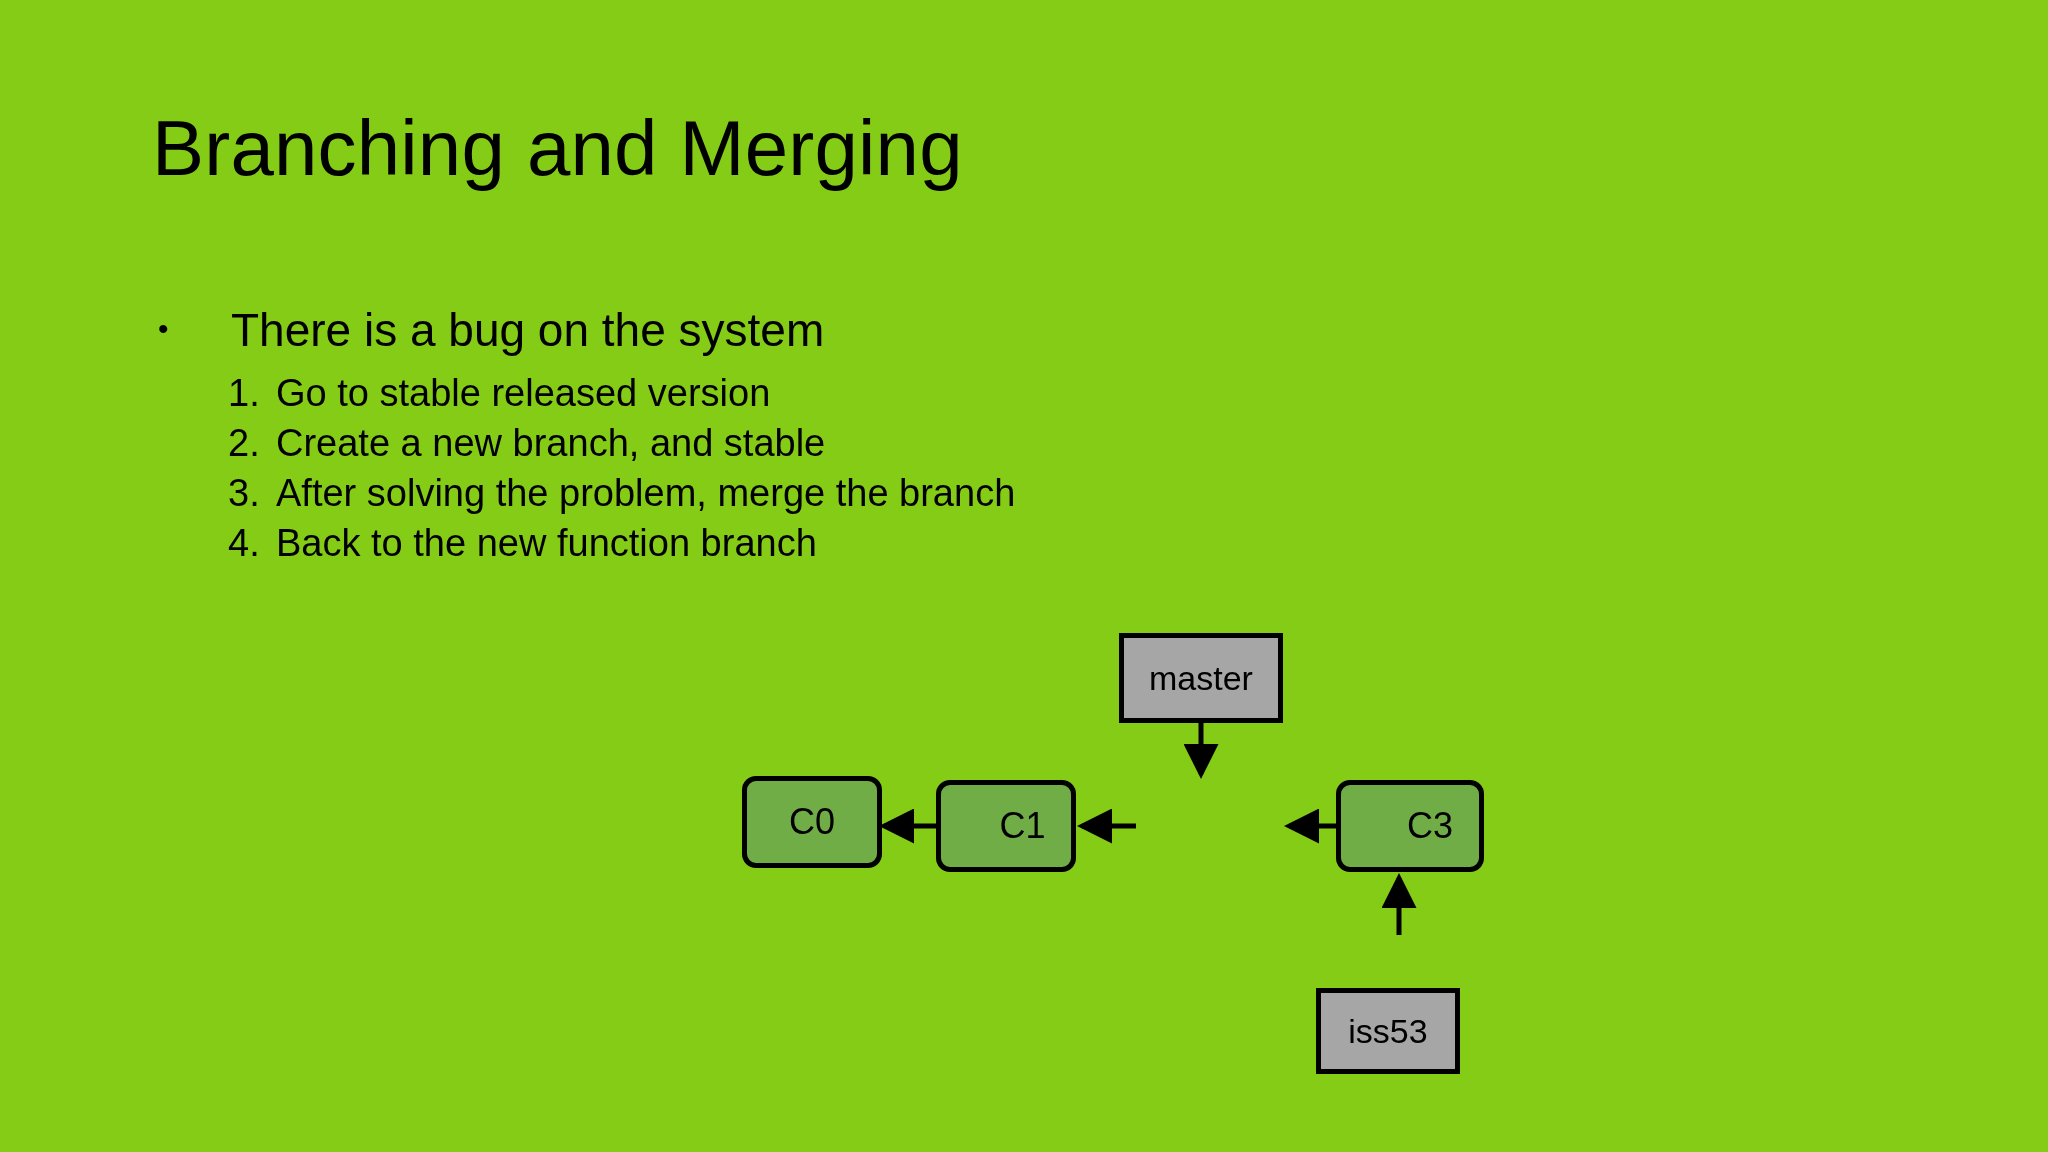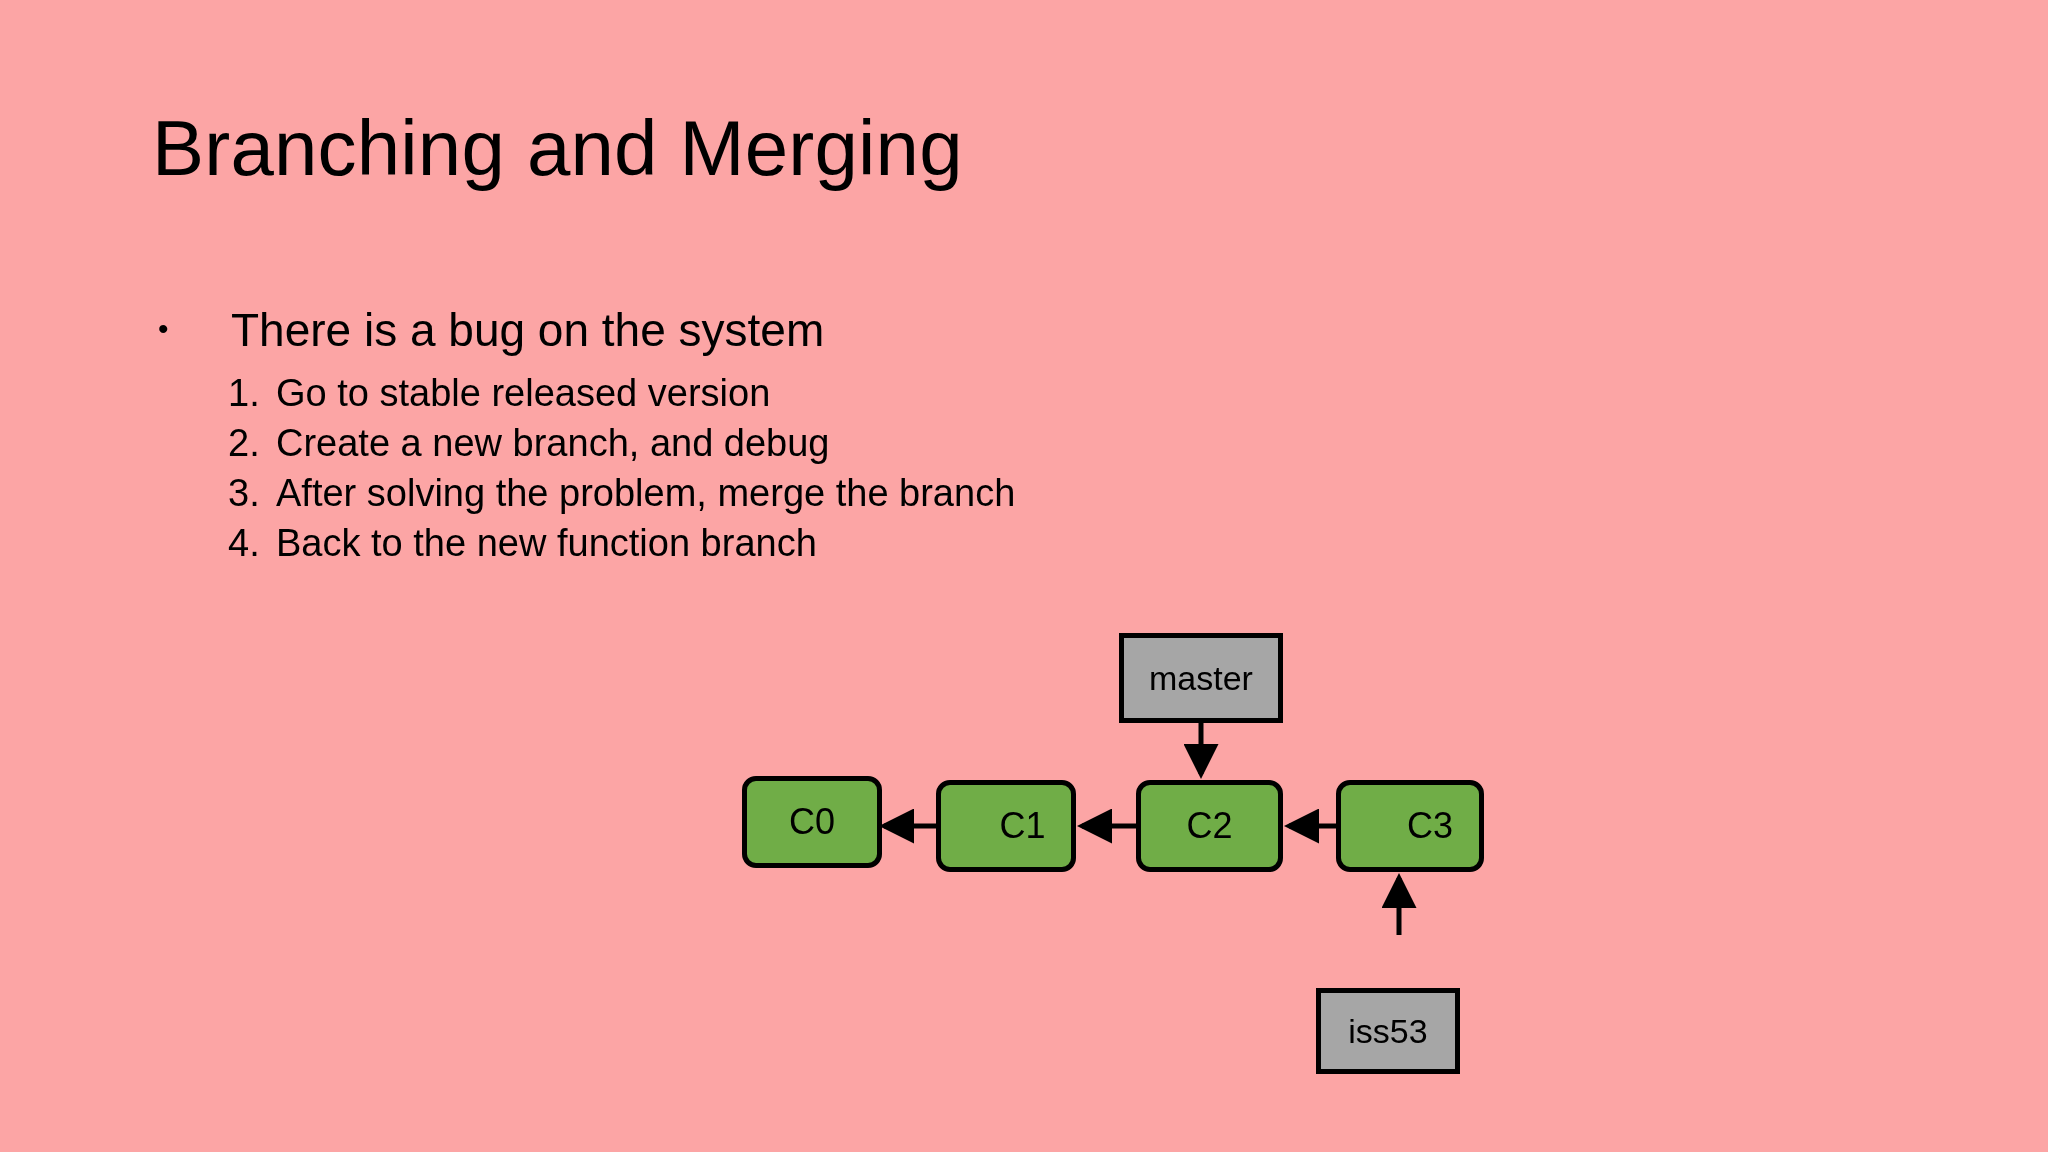--- a/index.html
+++ b/index.html
@@ -9,21 +9,21 @@
     height: 1152px;
     background: #FFFFFF;
     font-family: "Liberation Sans", sans-serif;
     overflow: hidden;
   }
 
   #slide {
     position: relative;
     width: 2048px;
     height: 1152px;
-    background: #fca5a5;
+    background: #84cc16;
   }
 
   
   .slide-title {
     position: absolute;
     left: 152px;
     top: 104px;
     font-size: 78px;
     font-weight: 400;
     color: #000000;
@@ -131,21 +131,21 @@
 
     <div class="numbered-list">
 
       <div class="num-row">
         <span class="num-marker">1.</span>
         <span class="num-text">Go to stable released version</span>
       </div>
 
       <div class="num-row">
         <span class="num-marker">2.</span>
-        <span class="num-text">Create a new branch, and debug</span>
+        <span class="num-text">Create a new branch, and stable</span>
       </div>
 
       <div class="num-row">
         <span class="num-marker">3.</span>
         <span class="num-text">After solving the problem, merge the branch</span>
       </div>
 
       <div class="num-row">
         <span class="num-marker">4.</span>
         <span class="num-text">Back to the new function branch</span>
@@ -177,23 +177,20 @@
   </div>
 
   <div class="node-box commit-node" style="left:742px; top:776px; width:140px; height:92px;">
     <span>C0</span>
   </div>
 
   <div class="node-box commit-node" style="left:936px; top:780px; width:140px; height:92px;padding-left:33px;">
     <span>C1</span>
   </div>
 
-  <div class="node-box commit-node" style="left:1136px; top:780px; width:147px; height:92px;">
-    <span>C2</span>
-  </div>
 
   <div class="node-box commit-node" style="left:1336px; top:780px; width:148px; height:92px;padding-left:40px;">
     <span>C3</span>
   </div>
 
   <div class="node-box label-node" style="left:1316px; top:988px; width:144px; height:86px;">
     <span>iss53</span>
   </div>
 
 </div>

